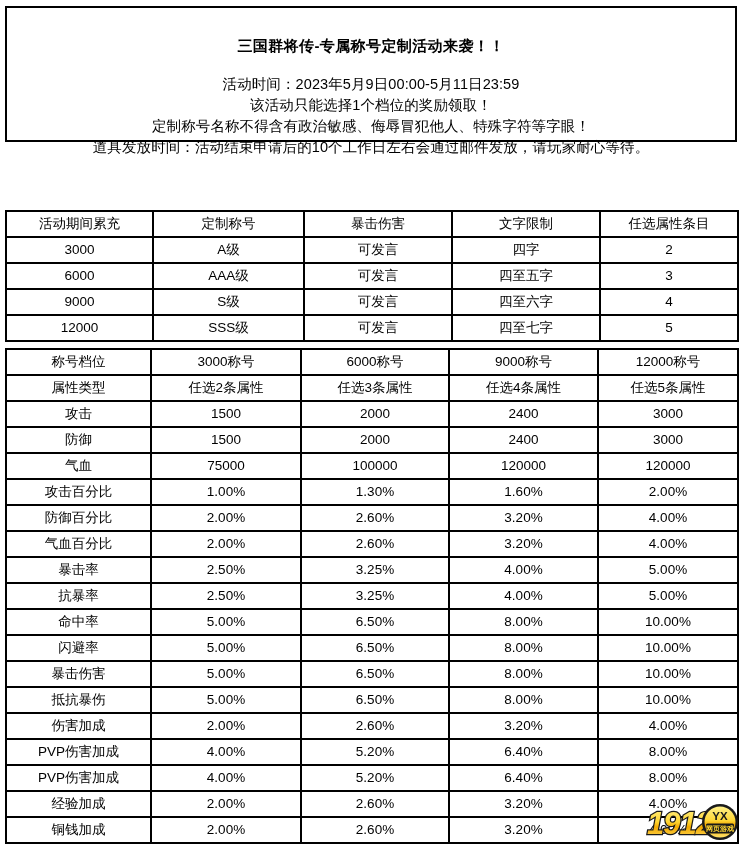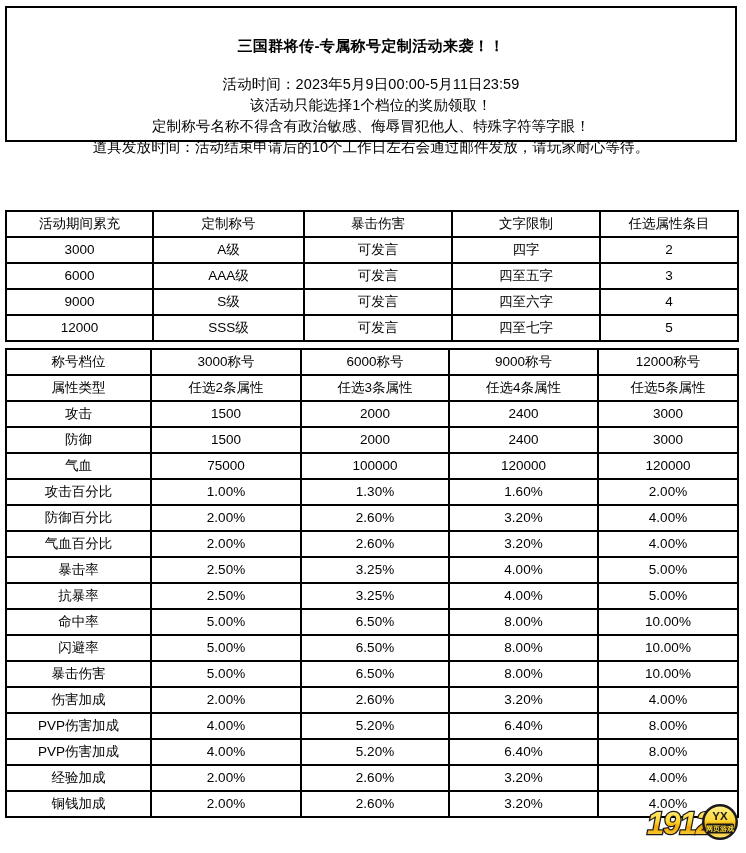--- a/index.html
+++ b/index.html
@@ -260,20 +260,27 @@
         </tr>
         <tr>
           <td>闪避率</td>
           <td>5.00%</td>
           <td>6.50%</td>
           <td>8.00%</td>
           <td>10.00%</td>
         </tr>
         <tr>
           <td>暴击伤害</td>
+          <td>5.00%</td>
+          <td>6.50%</td>
+          <td>8.00%</td>
+          <td>10.00%</td>
+        </tr>
+        <tr>
+          <td>抵抗暴伤</td>
           <td>5.00%</td>
           <td>6.50%</td>
           <td>8.00%</td>
           <td>10.00%</td>
         </tr>
         <tr>
           <td>伤害加成</td>
           <td>2.00%</td>
           <td>2.60%</td>
           <td>3.20%</td>

